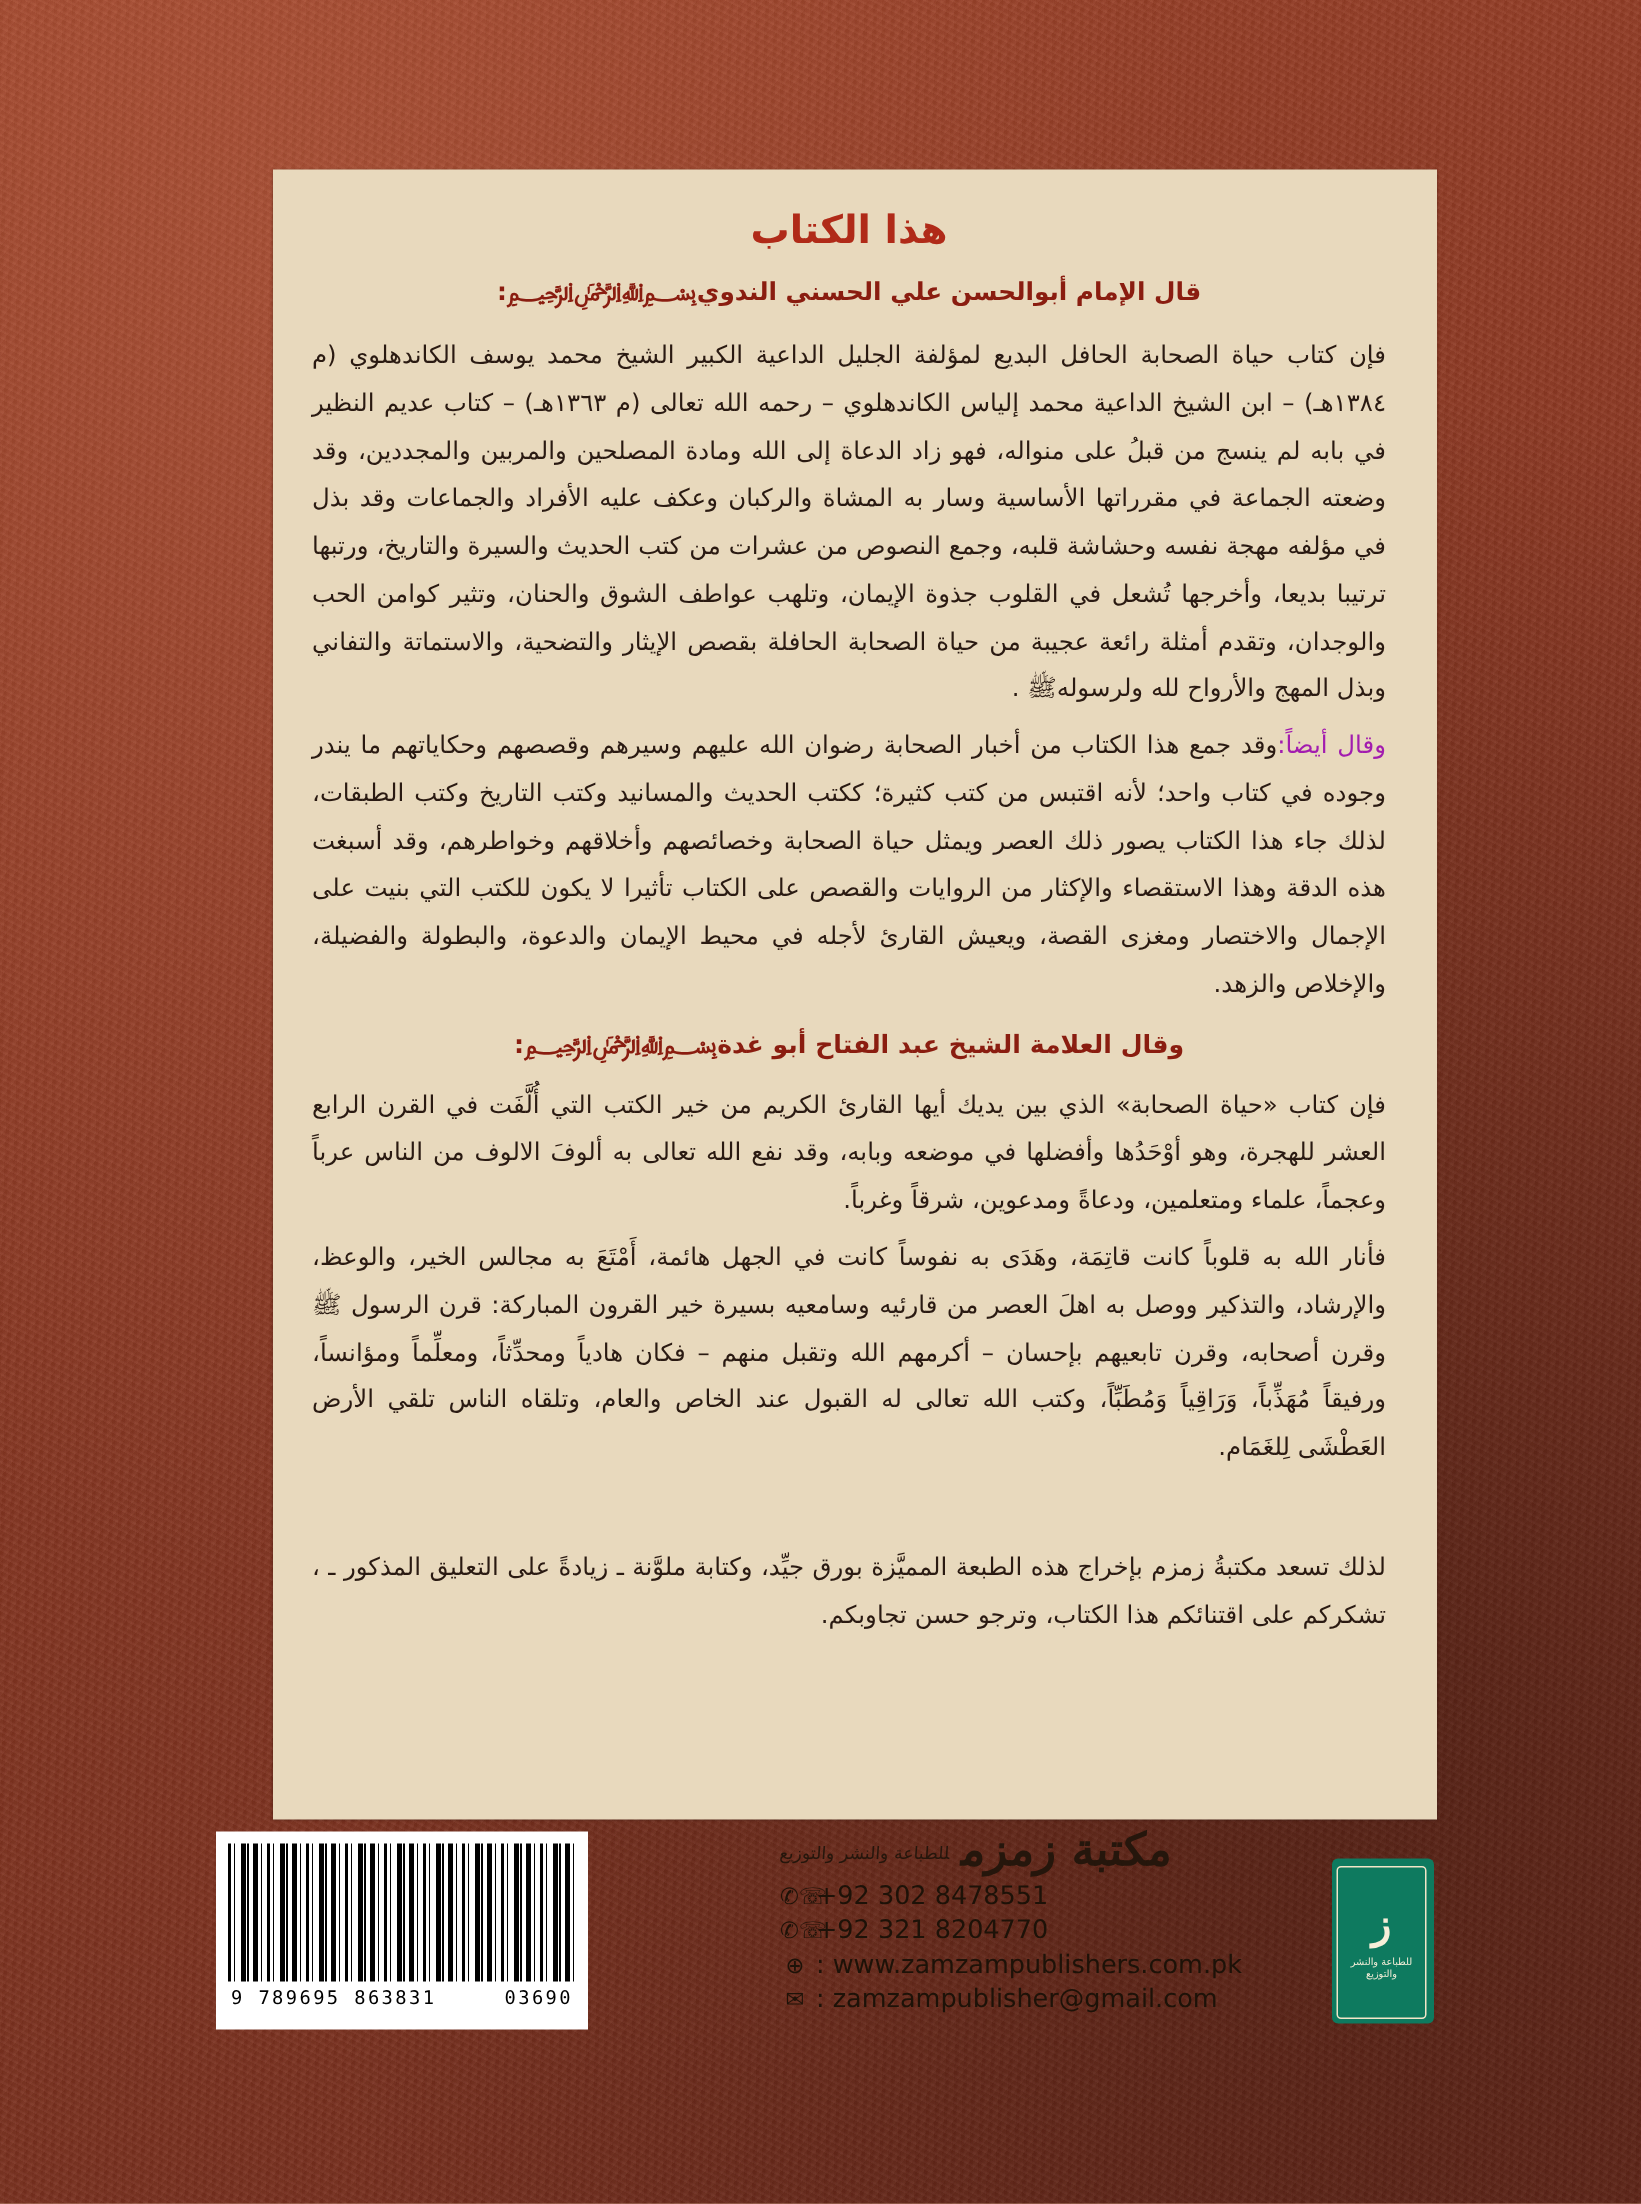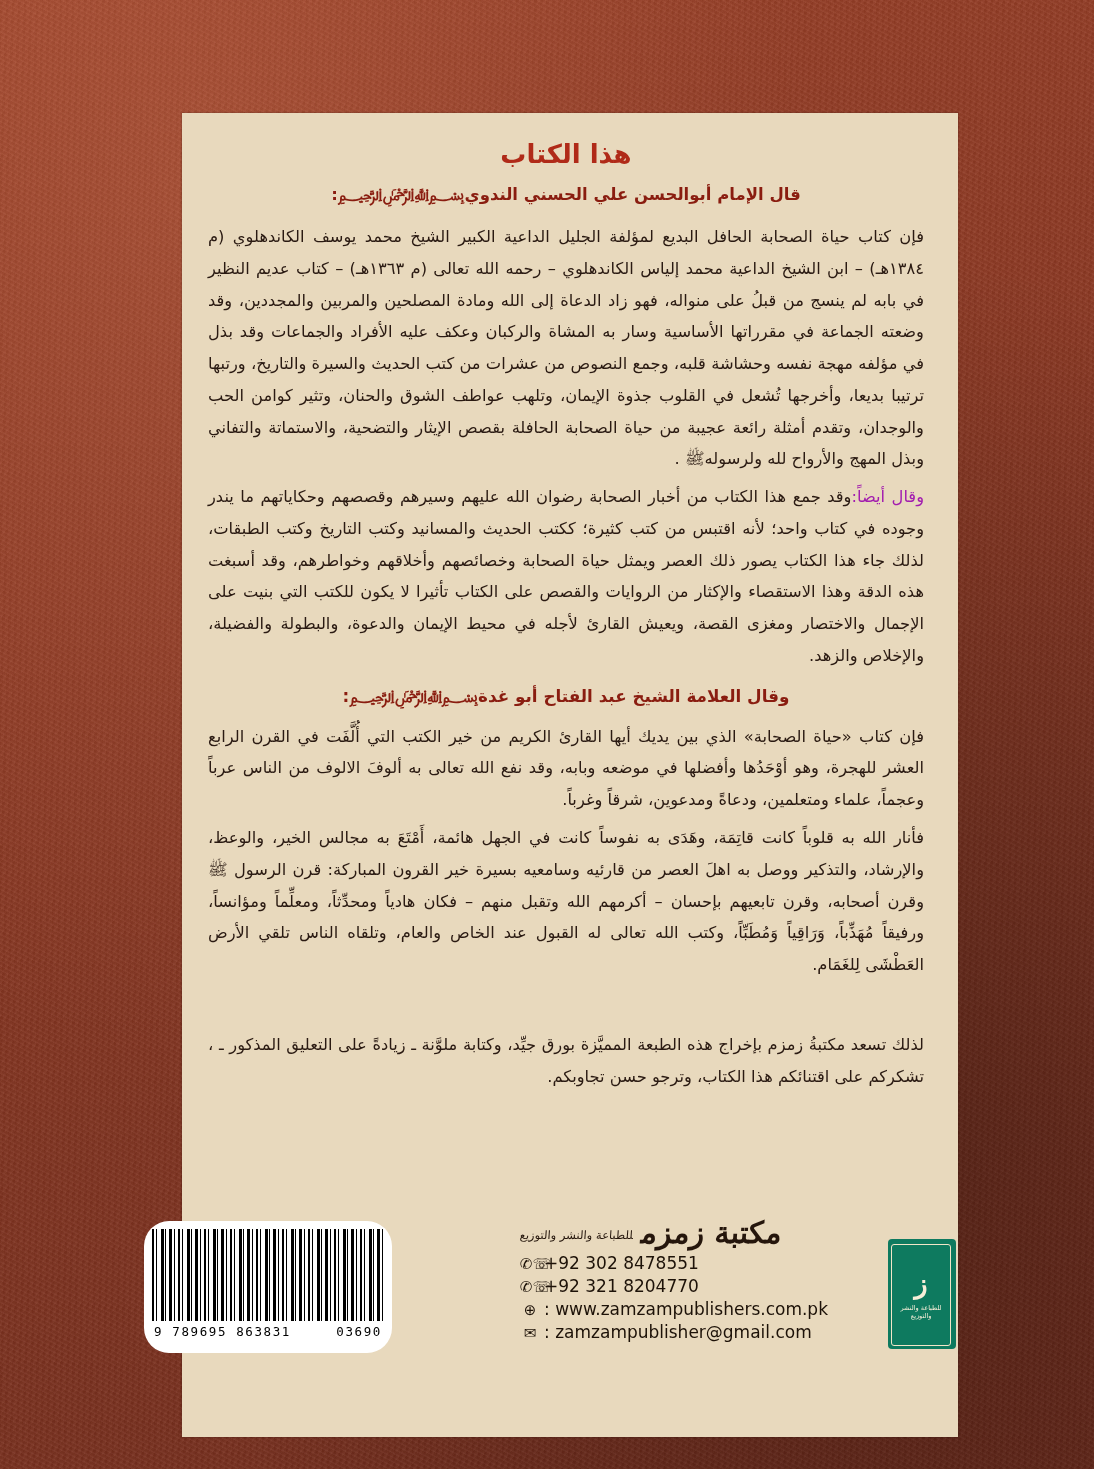--- a/index.html
+++ b/index.html
@@ -28,21 +28,21 @@
       linear-gradient(160deg, #9c4229 0%, #8c3823 38%, #7d3220 70%, #6f2b1c 100%);
     box-sizing: border-box;
   }
 
   
   .panel {
     position: absolute;
     left: 182px;
     top: 113px;
     width: 776px;
-    height: 1324px;
+    height: 1100px;
     background: #e8d9bd;
     box-shadow: 0 0 2px rgba(0,0,0,0.35);
     box-sizing: border-box;
     padding: 22px 34px 20px 26px;
   }
 
   .panel-inner {
     direction: rtl;
     text-align: justify;
     color: #2a1a12;
@@ -101,21 +101,20 @@
   
   .barcode-box {
     position: absolute;
     left: 144px;
     top: 16px;
     width: 248px;
     height: 132px;
     background: #ffffff;
     padding: 8px 8px 2px 8px;
     box-sizing: border-box;
-    border-radius: 25px;
   }
   .barcode-bars {
     width: 232px;
     height: 92px;
     background:
       repeating-linear-gradient(90deg,
         #000 0px, #000 2px, #fff 2px, #fff 4px,
         #000 4px, #000 5px, #fff 5px, #fff 9px,
         #000 9px, #000 12px, #fff 12px, #fff 13px,
         #000 13px, #000 14px, #fff 14px, #fff 17px,

